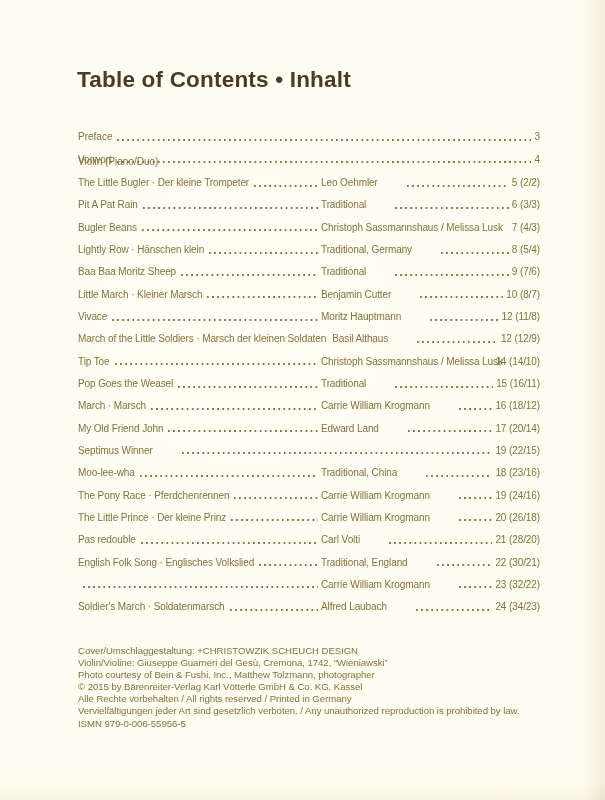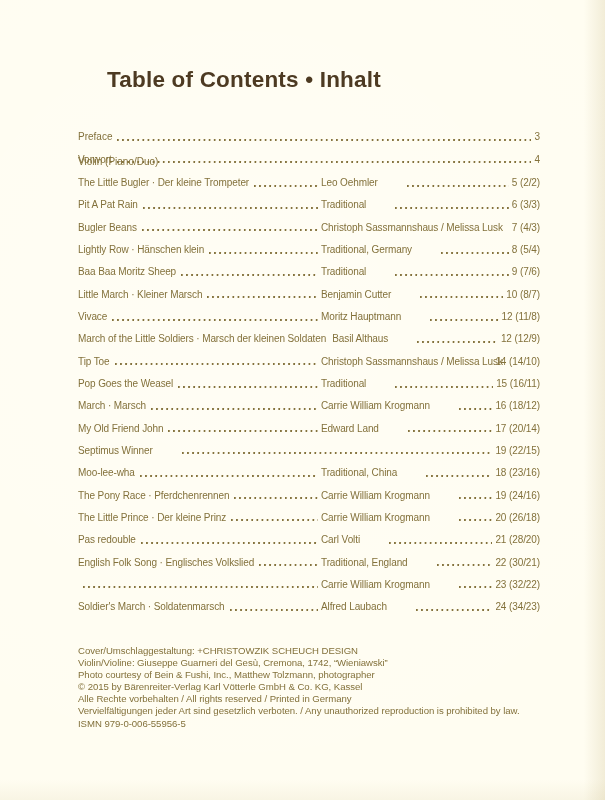--- a/index.html
+++ b/index.html
@@ -21,21 +21,20 @@
     background:
       linear-gradient(to right, rgba(0,0,0,0) 96.5%, rgba(189,170,112,0.20) 100%),
       linear-gradient(to bottom, rgba(0,0,0,0) 97.5%, rgba(189,170,112,0.10) 100%),
       radial-gradient(120% 90% at 40% 40%, rgba(255,255,255,0.25), rgba(0,0,0,0) 70%);
   }
   .page-title {
     position: absolute; left: 77px; top: 52px;
     font-size: 22.5px; letter-spacing: 0.2px;
     color: var(--title-ink);
     white-space: nowrap;
-    margin-left: 30px;
   }
   .front-matter { position: absolute; left: 78px; top: 94px; width: 462px; margin-top: 32px; }
   .fm-row { display: flex; height: 22.5px; line-height: 22.5px; font-size: 10px; }
   .column-header {
     position: absolute; left: 78px; top: 151px; width: 462px;
     height: 22px; line-height: 22px; font-size: 10px; 
   }
   .entries { position: absolute; left: 78px; top: 172px; width: 462px; }
   .row { display: flex; height: 22.33px; line-height: 22.33px; font-size: 10px; letter-spacing: -0.1px; }
   .t { white-space: nowrap; }

